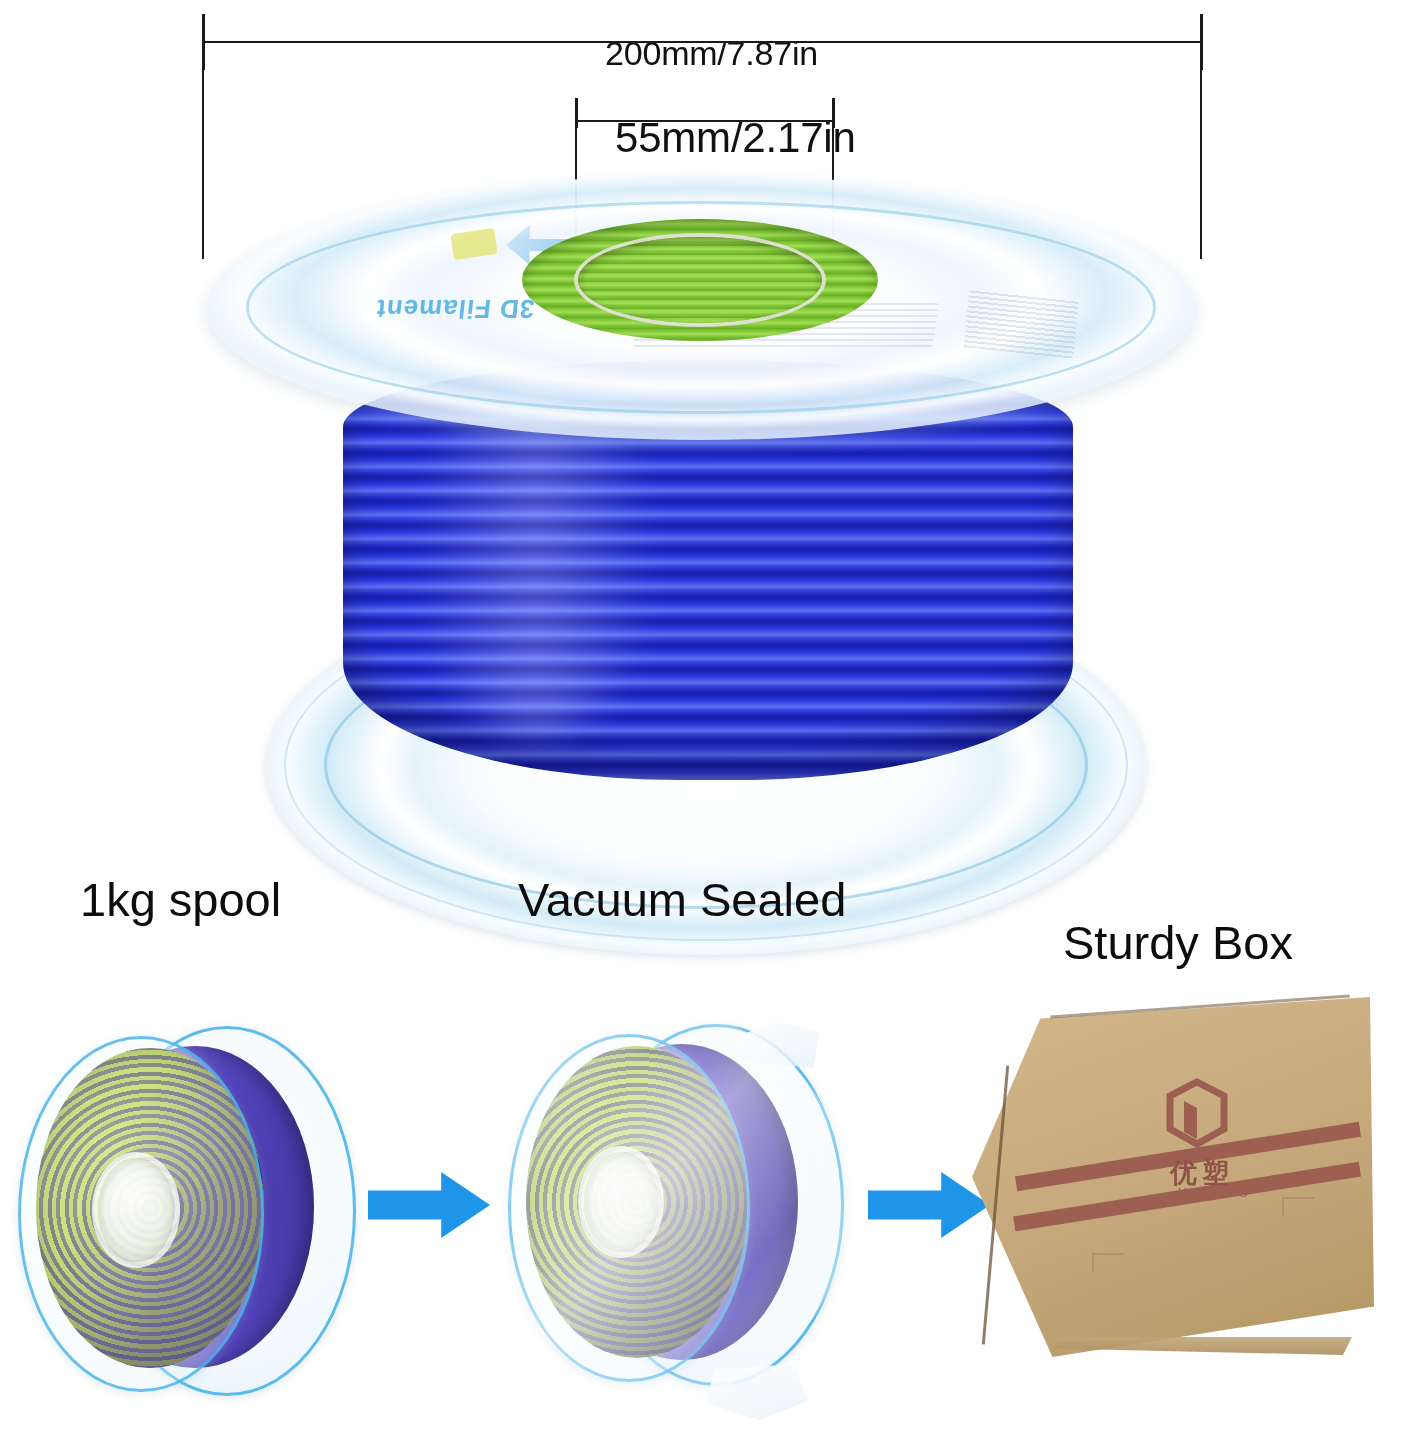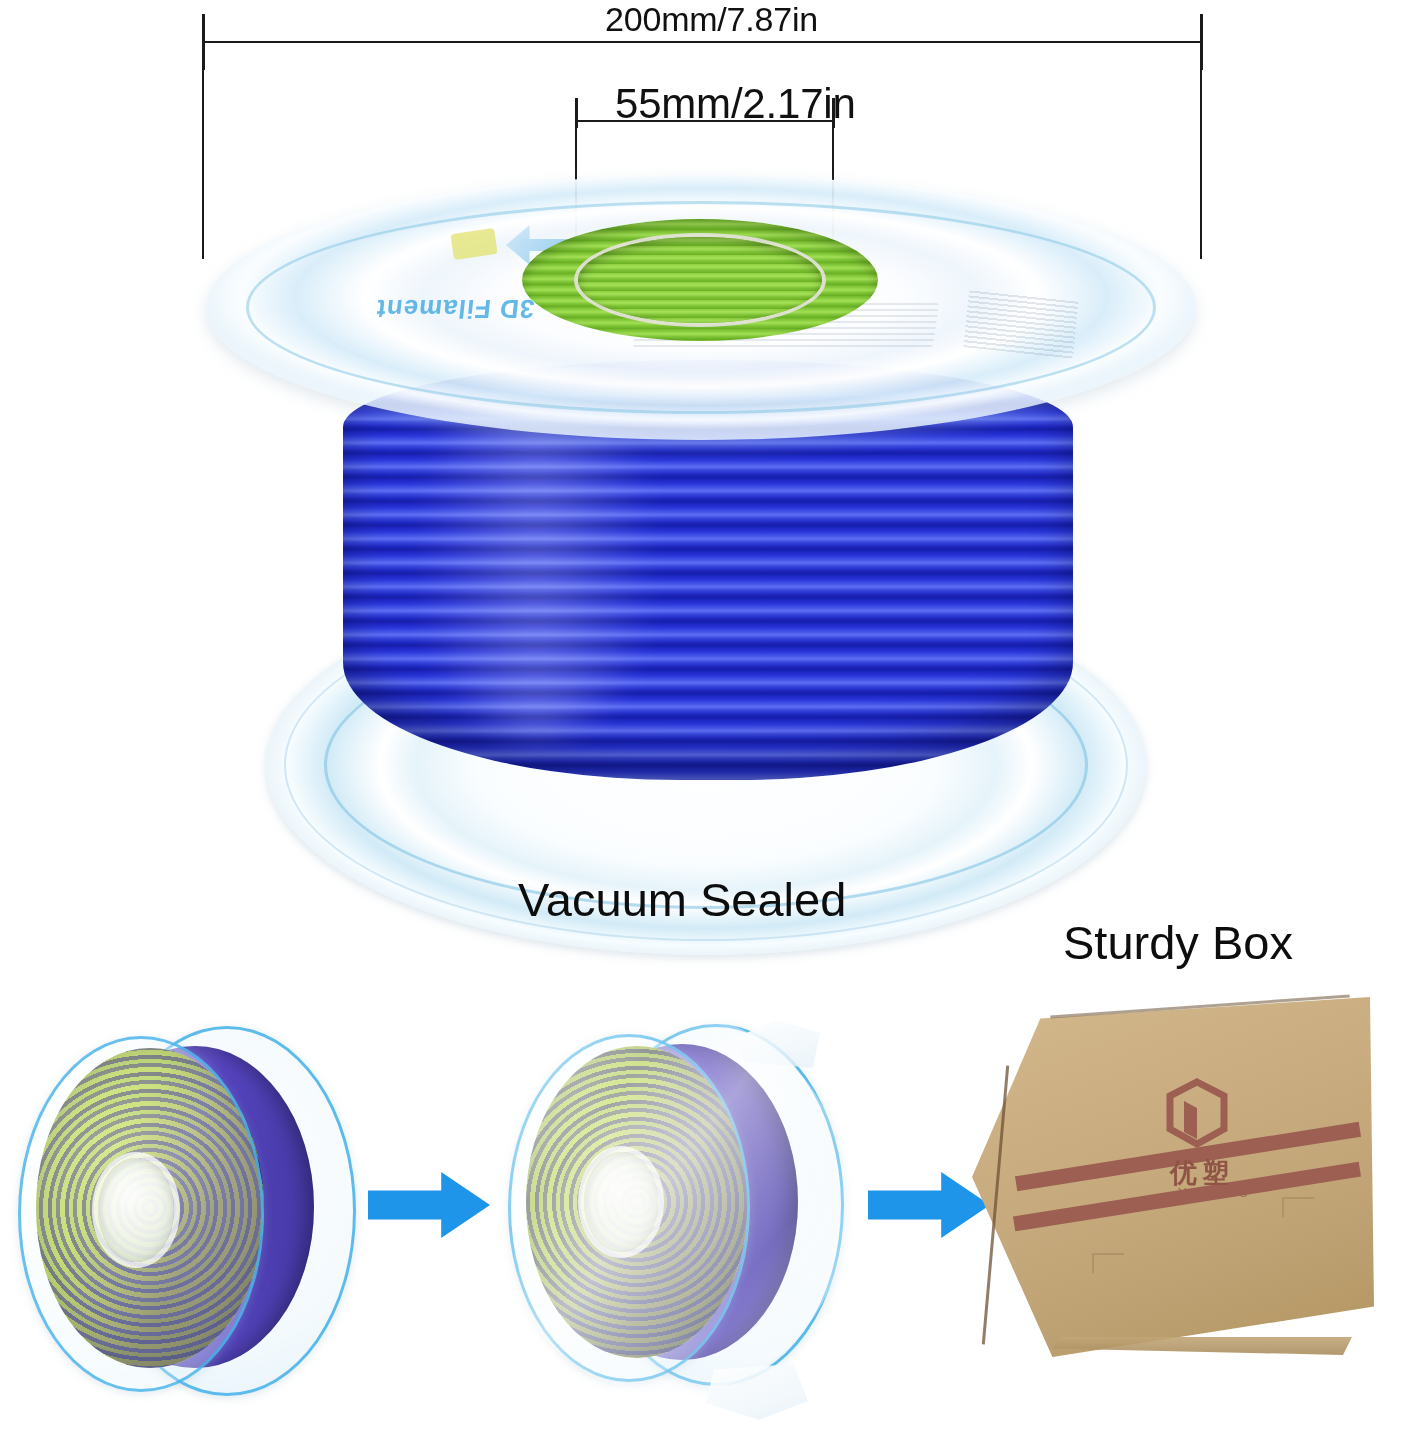--- a/index.html
+++ b/index.html
@@ -12,20 +12,21 @@
   }
   .stage{position:absolute;inset:0;}
 
   
   .dim-text{
     position:absolute;
     color:#111111;
     font-family:"Liberation Sans","DejaVu Sans",sans-serif;
     white-space:nowrap;
     letter-spacing:-0.2px;
+    margin-top:34px;
   }
   .rule-h{position:absolute;background:#1a1a1a;height:2px;}
   .rule-v{position:absolute;background:#1a1a1a;width:2px;}
   .tick-v{position:absolute;background:#1a1a1a;width:3px;}
 
   
   .hero{
     position:absolute;
     left:206px;top:175px;width:990px;height:620px;
   }
@@ -269,20 +270,21 @@
       <div class="label-arrow-mark"></div>
       <div class="label-fine"></div>
       <div class="label-tbl"></div>
       <div class="label-3dfil">3D Filament</div>
     </div>
 
     <div class="core-green"></div>
     <div class="core-bore"></div>
   </div>
 
+  <div class="caption" style="left:80px;top:872px;">1kg spool</div>
   <div class="caption" style="left:518px;top:872px;">Vacuum Sealed</div>
   <div class="caption" style="left:1063px;top:872px;margin-top:43px;">Sturdy Box</div>
 
   <div class="mini" style="left:14px;top:1018px;width:350px;height:390px;">
 
     <div class="mini-flange-back" style="left:84px;top:8px;width:252px;height:364px;"></div>
 
     <div class="mini-side" style="left:62px;top:28px;width:238px;height:322px;"></div>
 
     <div class="mini-disc" style="left:22px;top:30px;width:228px;height:320px;"></div>

